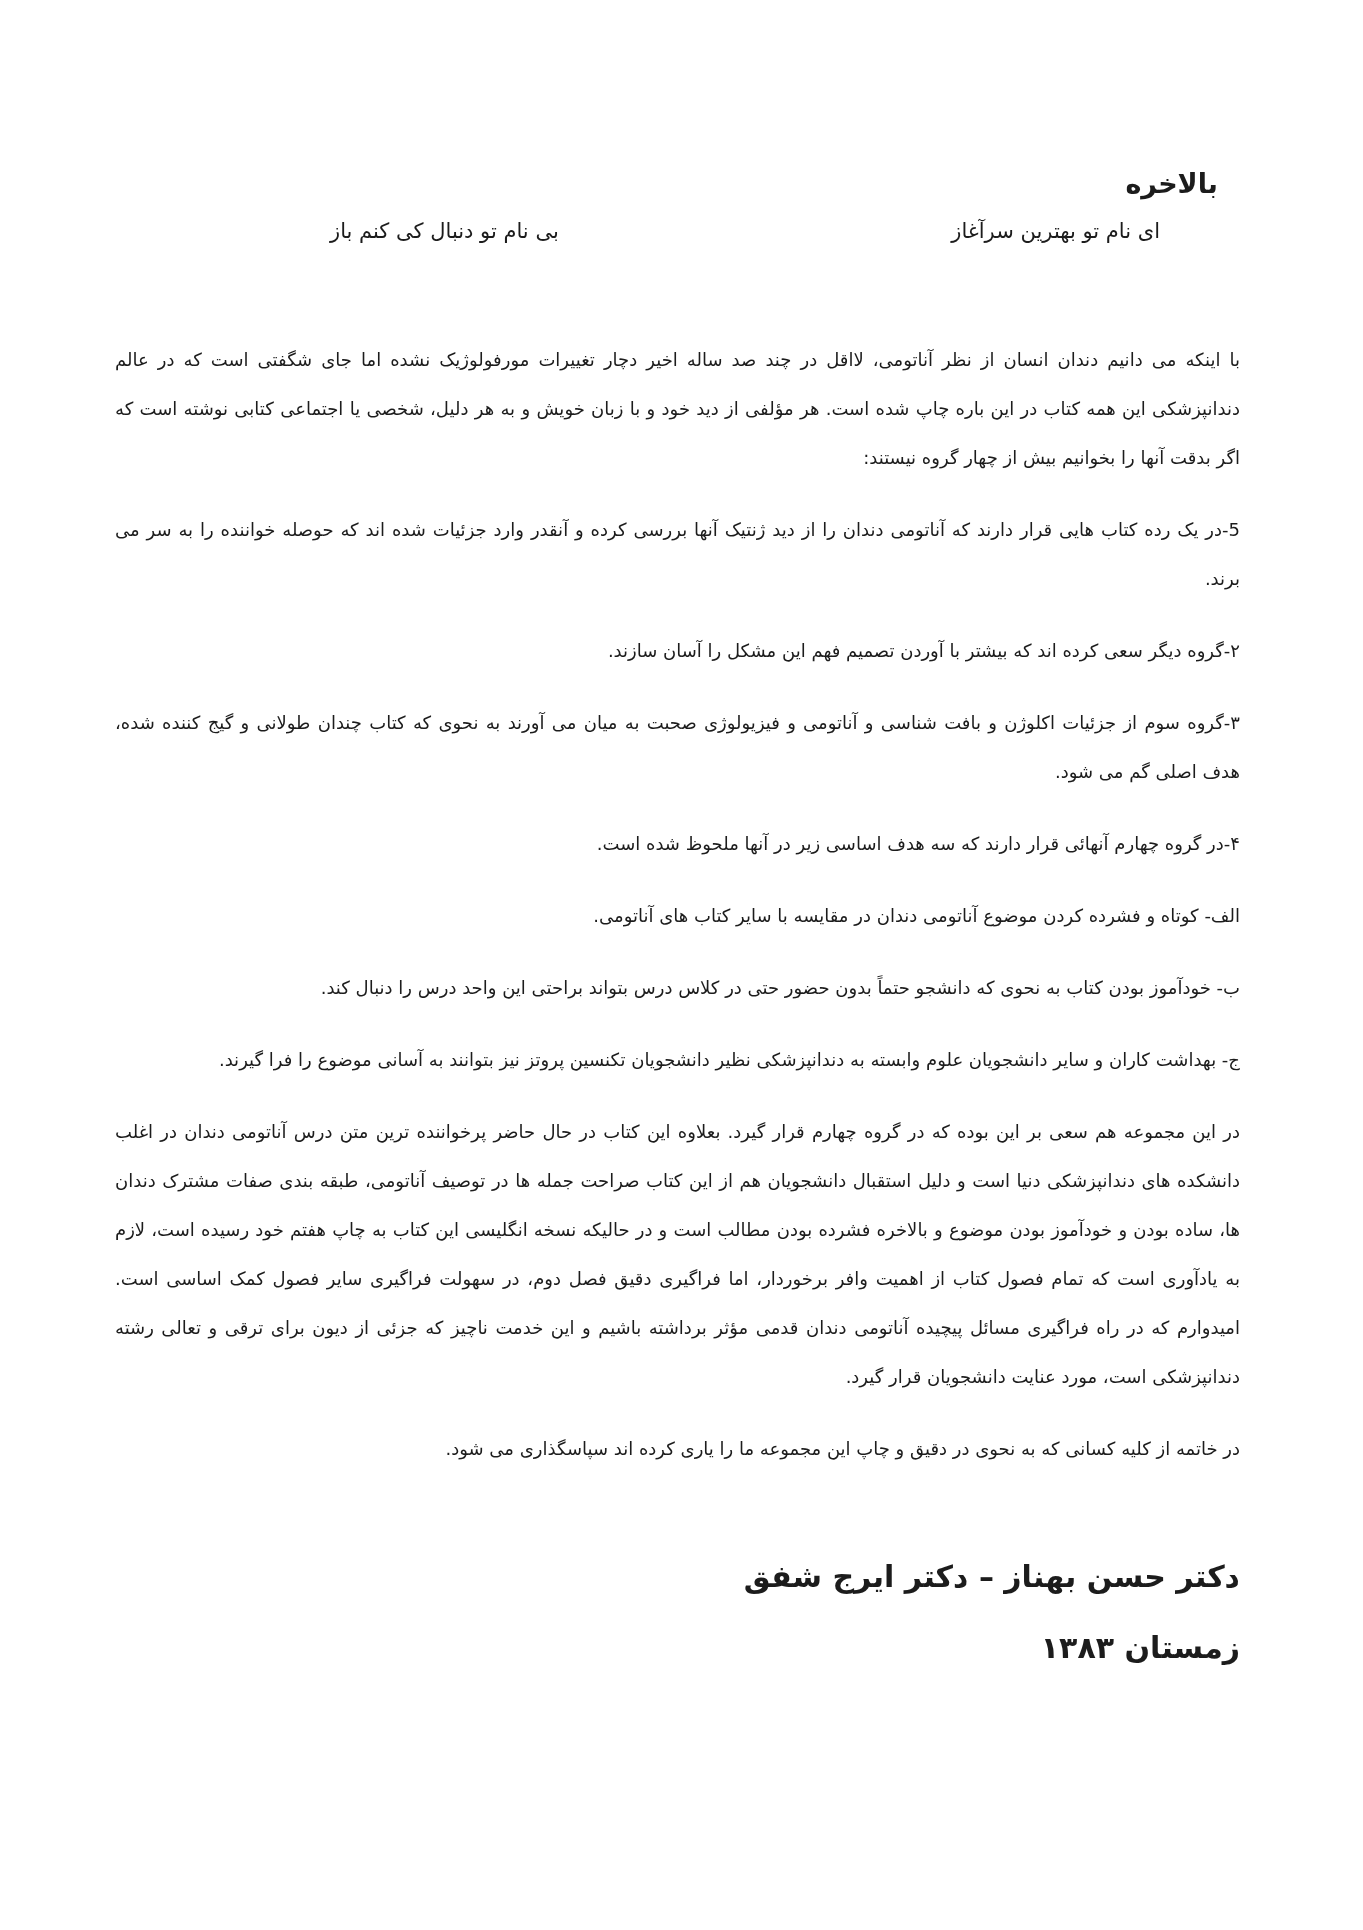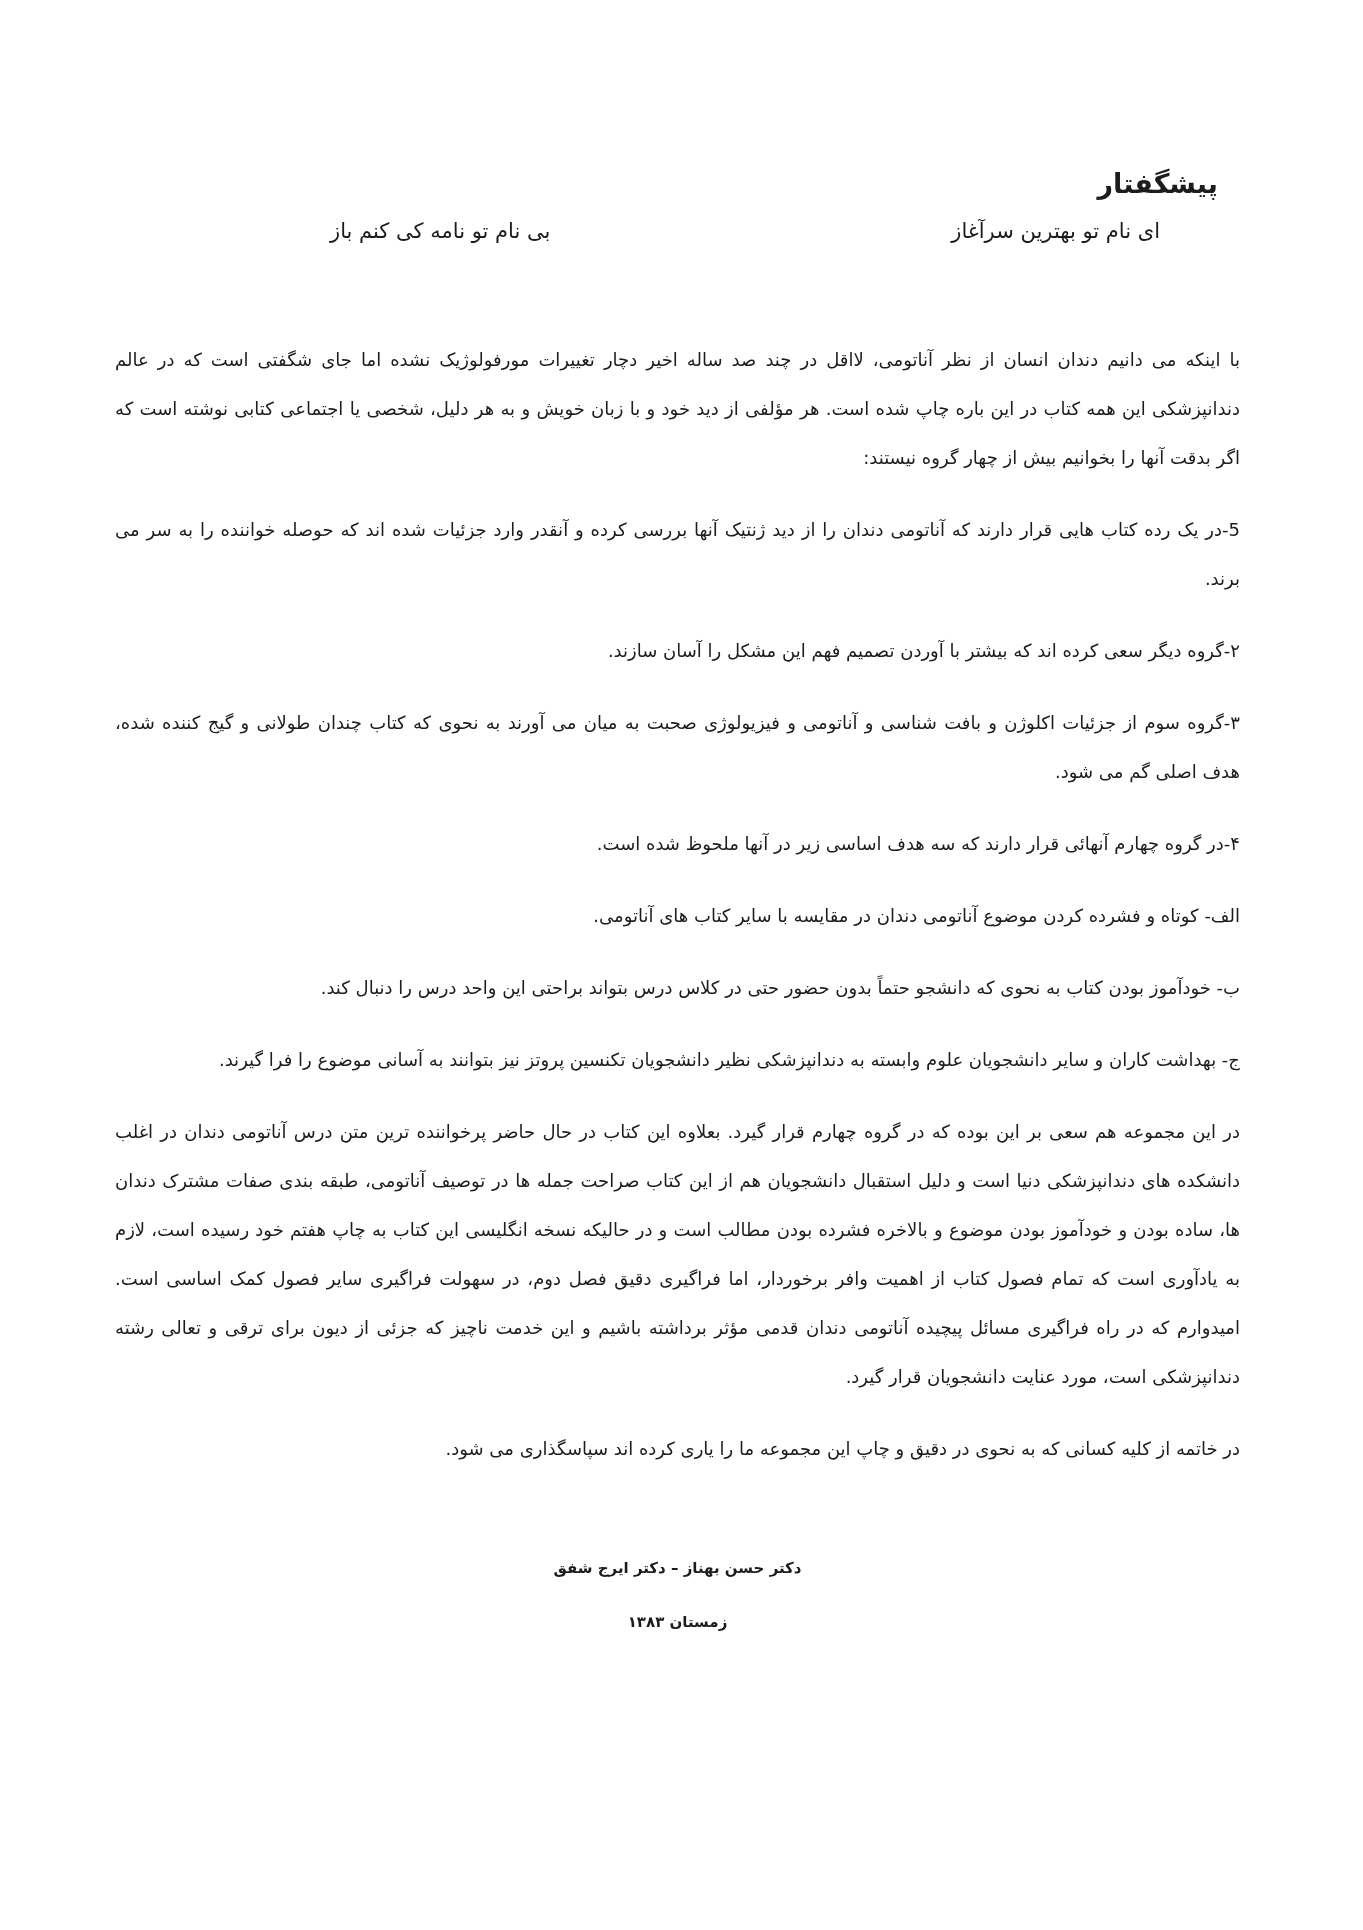--- a/index.html
+++ b/index.html
@@ -42,38 +42,38 @@
     line-height: 49px;
     text-align: justify;
     text-align-last: right;
   }
   .body-text p {
     margin: 0 0 23px 0;
   }
   .signature {
     margin-top: 86px;
     direction: rtl;
-    text-align: center;
+    text-align: right;
     font-weight: bold;
-    font-size: 15px;
+    font-size: 30px;
   }
   .signature .sig-line {
     margin: 0 0 36px 0;
   }
 </style>
 </head>
 <body>
 
 <div class="page">
 
-  <h1 class="heading">پیشگفتار</h1>
+  <h1 class="heading">بالاخره</h1>
 
   <div class="verse">
     <span>ای نام تو بهترین سرآغاز</span>
-    <span>بی نام تو نامه کی کنم باز</span>
+    <span>بی نام تو دنبال کی کنم باز</span>
   </div>
 
   <div class="body-text">
     <p>با اینکه می دانیم دندان انسان از نظر آناتومی، لااقل در چند صد ساله اخیر دچار تغییرات مورفولوژیک نشده اما جای شگفتی است که در عالم دندانپزشکی این همه کتاب در این باره چاپ شده است. هر مؤلفی از دید خود و با زبان خویش و به هر دلیل، شخصی یا اجتماعی کتابی نوشته است که اگر بدقت آنها را بخوانیم بیش از چهار گروه نیستند:</p>
     <p>5-در یک رده کتاب هایی قرار دارند که آناتومی دندان را از دید ژنتیک آنها بررسی کرده و آنقدر وارد جزئیات شده اند که حوصله خواننده را به سر می برند.</p>
     <p>۲-گروه دیگر سعی کرده اند که بیشتر با آوردن تصمیم فهم این مشکل را آسان سازند.</p>
     <p>۳-گروه سوم از جزئیات اکلوژن و بافت شناسی و آناتومی و فیزیولوژی صحبت به میان می آورند به نحوی که کتاب چندان طولانی و گیج کننده شده، هدف اصلی گم می شود.</p>
     <p>۴-در گروه چهارم آنهائی قرار دارند که سه هدف اساسی زیر در آنها ملحوظ شده است.</p>
     <p>الف- کوتاه و فشرده کردن موضوع آناتومی دندان در مقایسه با سایر کتاب های آناتومی.</p>
     <p>ب- خودآموز بودن کتاب به نحوی که دانشجو حتماً بدون حضور حتی در کلاس درس بتواند براحتی این واحد درس را دنبال کند.</p>

